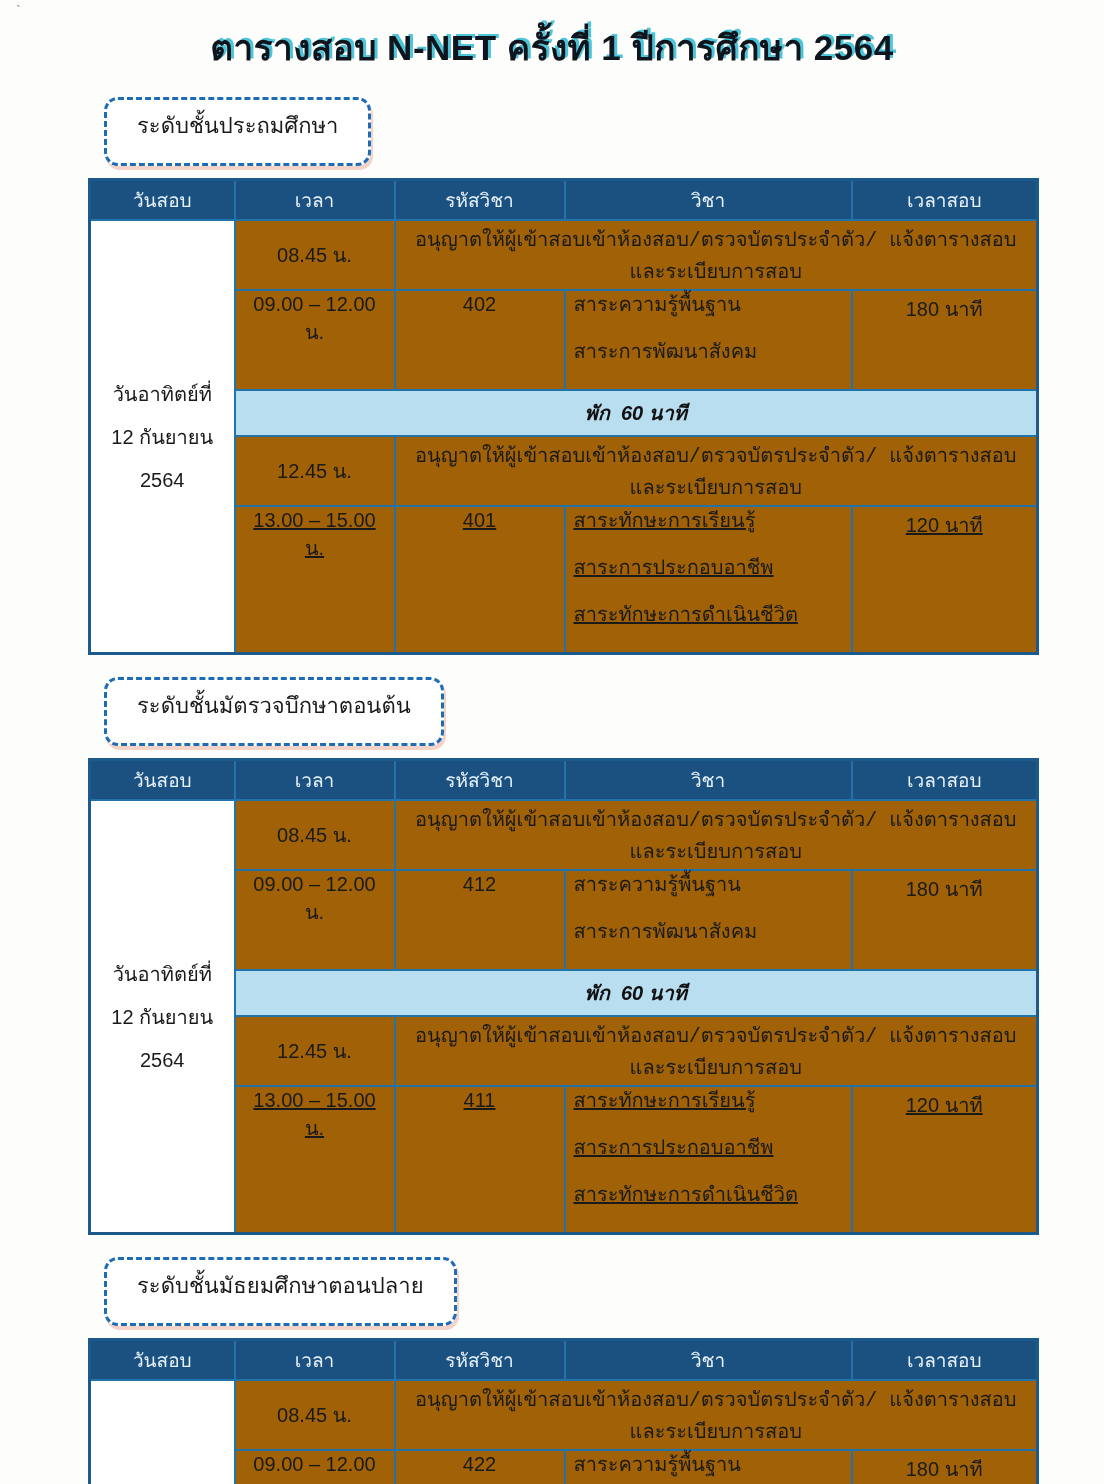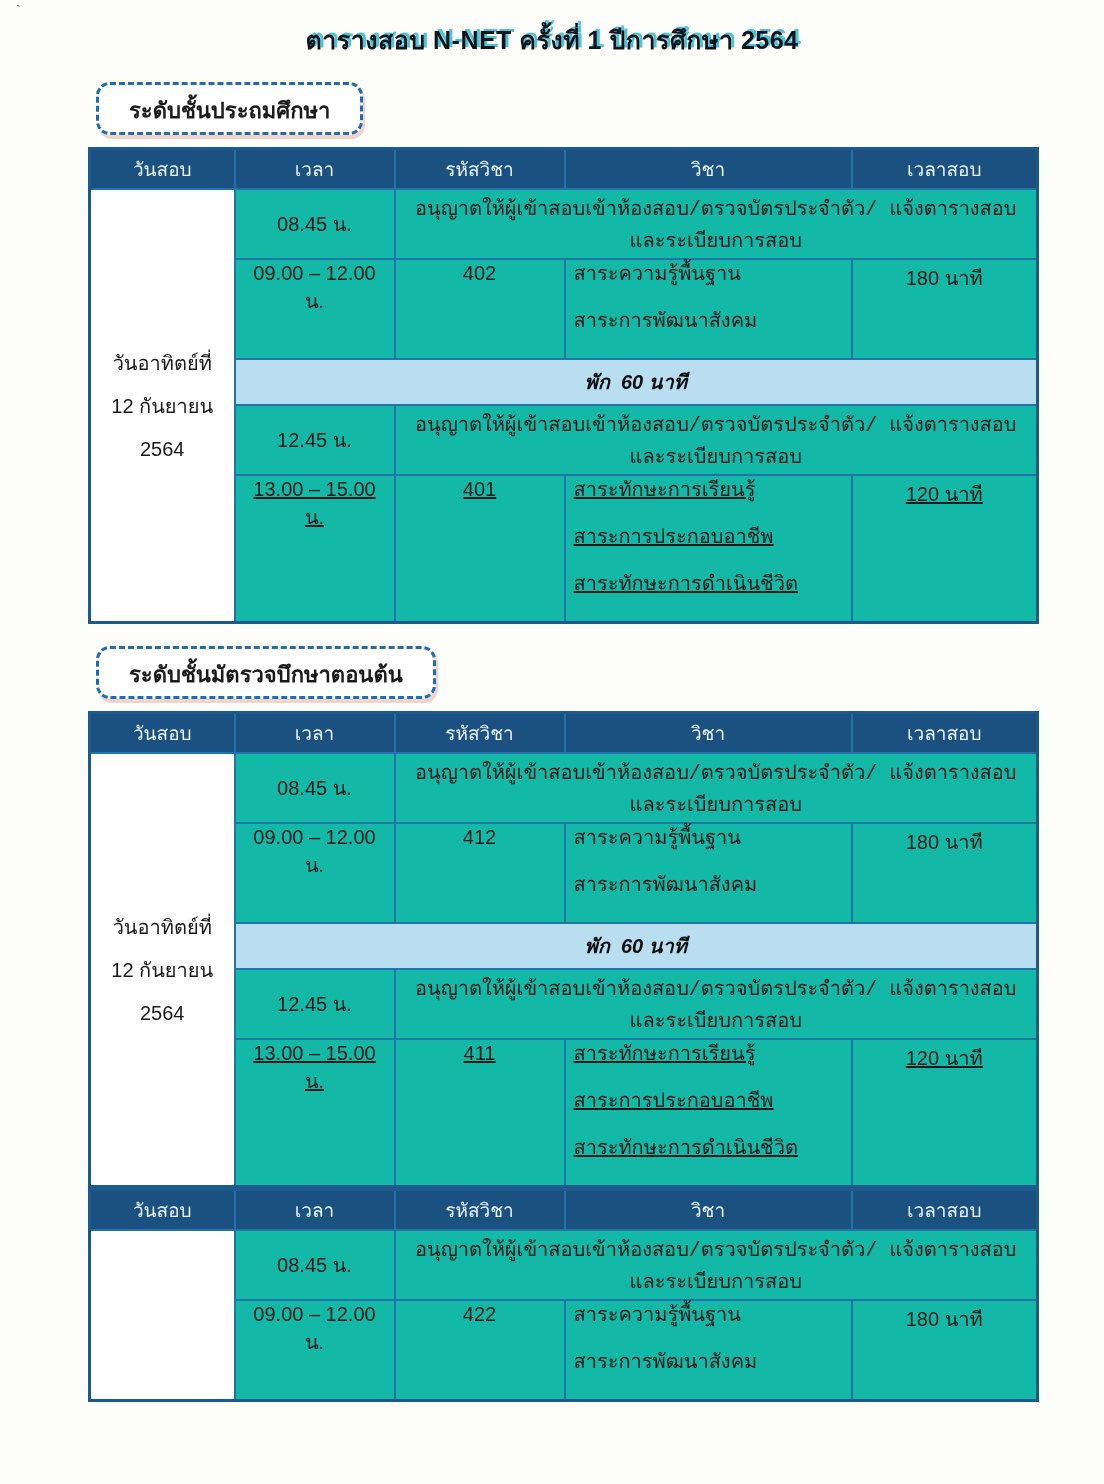--- a/index.html
+++ b/index.html
@@ -16,47 +16,47 @@
   .stray-mark {
     position: absolute;
     top: 2px;
     left: 16px;
     font-size: 15px;
     color: #888;
   }
   .page-title {
     text-align: center;
     margin: 20px 0 0 0;
-    font-size: 25px;
+    font-size: 35px;
     font-weight: bold;
     letter-spacing: 0.5px;
     color: #10141c;
     text-shadow: 3px -2px 0 #4cc5da;
   }
   .content {
     margin-left: 88px;
     width: 948px;
   }
   .section-label {
     display: inline-block;
     border: 3px dashed #1e6cb5;
     border-radius: 14px;
     background: #ffffff;
-    padding: 8px 30px 4px 30px;
+    padding: 8px 30px 20px 30px;
     font-size: 22px;
-    font-weight: bold;
-    margin: 22px 0 12px 8px;
+    font-weight: normal;
+    margin: 22px 0 12px 16px;
     box-shadow: 2px 4px 0 rgba(230, 158, 138, 0.45);
   }
   table.exam-table {
     width: 948px;
     border-collapse: collapse;
     table-layout: fixed;
     border: 3px solid #1c5a8e;
-    background: #14b8a6;
+    background: #a16207;
   }
   .exam-table th, .exam-table td {
     border: 2px solid #2173a9;
   }
   .exam-table th {
     background: #1b5180;
     color: #e8f2fa;
     font-weight: normal;
     font-size: 19px;
     height: 34px;
@@ -222,20 +222,21 @@
           <div>สาระทักษะการเรียนรู้</div>
           <div>สาระการประกอบอาชีพ</div>
           <div>สาระทักษะการดำเนินชีวิต</div>
         </td>
         <td class="c top">120 นาที</td>
       </tr>
     </tbody>
   </table>
 
   
+  <div class="section-label">ระดับชั้นมัธยมศึกษาตอนปลาย</div>
 
   <table class="exam-table">
     <colgroup>
       <col style="width:145px">
         <col style="width:160px">
         <col style="width:170px">
         <col style="width:287px">
         <col style="width:186px">
     </colgroup>
     <thead>

